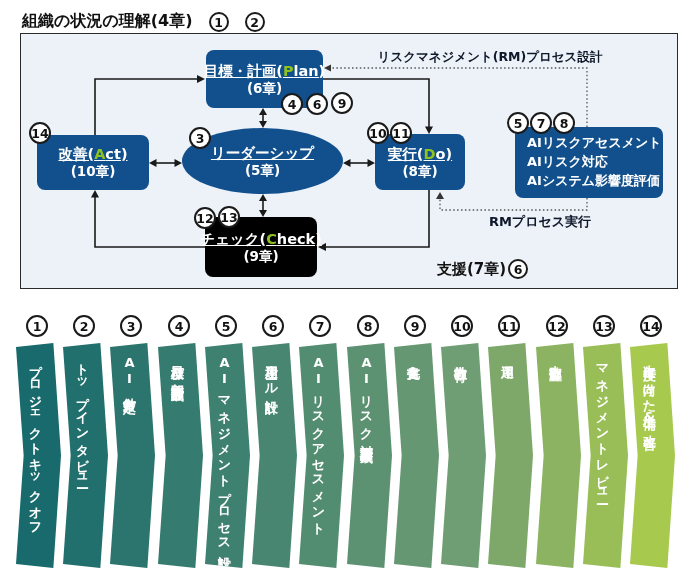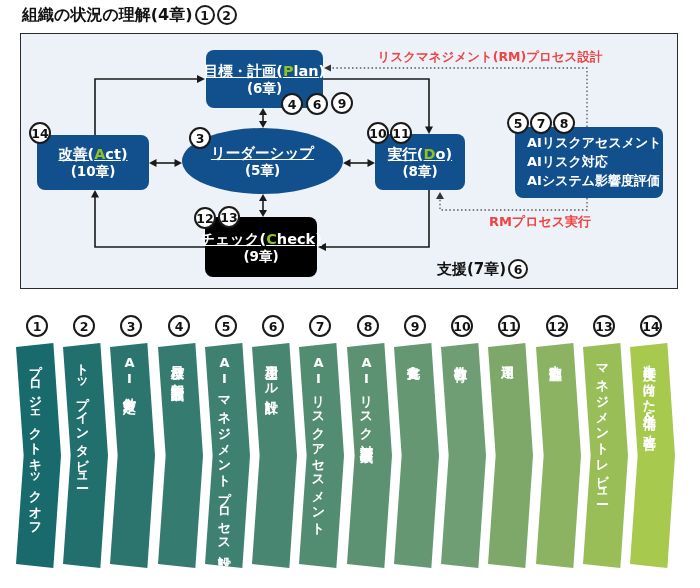--- a/index.html
+++ b/index.html
@@ -1,20 +1,20 @@
 <!DOCTYPE html>
 <html><head>
 <meta charset="utf-8">
 <style>
   * { margin:0; padding:0; box-sizing:border-box; }
   body { background:#fff; font-family:"DejaVu Sans", sans-serif; }
   #stage { position:relative; width:700px; height:588px; background:#fff; overflow:hidden; color:#1a1a1a; }
 
   
-  .page-title { position:absolute; left:22px; top:5px; display:flex; align-items:flex-start; gap:2px;
+  .page-title { position:absolute; left:22px; top:11px; display:flex; align-items:flex-end; gap:16px;
                 font-size:16px; font-weight:bold; color:#111; }
 
   
   .frame { position:absolute; left:20px; top:33px; width:658px; height:256px;
            border:1.5px solid #2b2b2b; z-index:1; }
 
   svg.connectors { position:absolute; left:0; top:0; z-index:2; }
 
   .node { position:absolute; z-index:3; border-radius:8px; color:#fff; font-weight:bold;
           display:flex; flex-direction:column; justify-content:center; align-items:center;
@@ -26,21 +26,21 @@
   .ellipse { border-radius:50%; }
 
   .risk-box { align-items:flex-start; padding-left:12px; font-size:13px; line-height:1.45;
               text-align:left; }
 
   .badge { position:absolute; z-index:4; width:22px; height:22px; border-radius:50%;
            background:#fff; border:2px solid #1a1a1a; color:#111; font-size:12.5px; font-weight:bold;
            display:flex; align-items:center; justify-content:center; }
   .badge.inline { position:static; width:20px; height:20px; flex:0 0 20px; }
 
-  .conn-label { position:absolute; z-index:4; font-size:12.5px; font-weight:bold; color:#ef4444;
+  .conn-label { position:absolute; z-index:4; font-size:12.5px; font-weight:bold; color:#0f172a;
                 text-align:center; white-space:nowrap; }
   .support { position:absolute; z-index:4; left:437px; top:259px; display:flex; align-items:center;
              gap:2px; font-size:15px; font-weight:bold; color:#111; }
 
   
   .step-num { position:absolute; top:315px; z-index:4; }
   .step { position:absolute; top:343px; width:45px; height:225px; z-index:1;
           display:flex; justify-content:center; align-items:flex-start;
           clip-path: polygon(0% 1.8%, 83% 0%, 100% 50%, 83% 100%, 0% 98.2%, 17% 50%); }
   .step-label { writing-mode:vertical-rl; text-orientation:upright;

